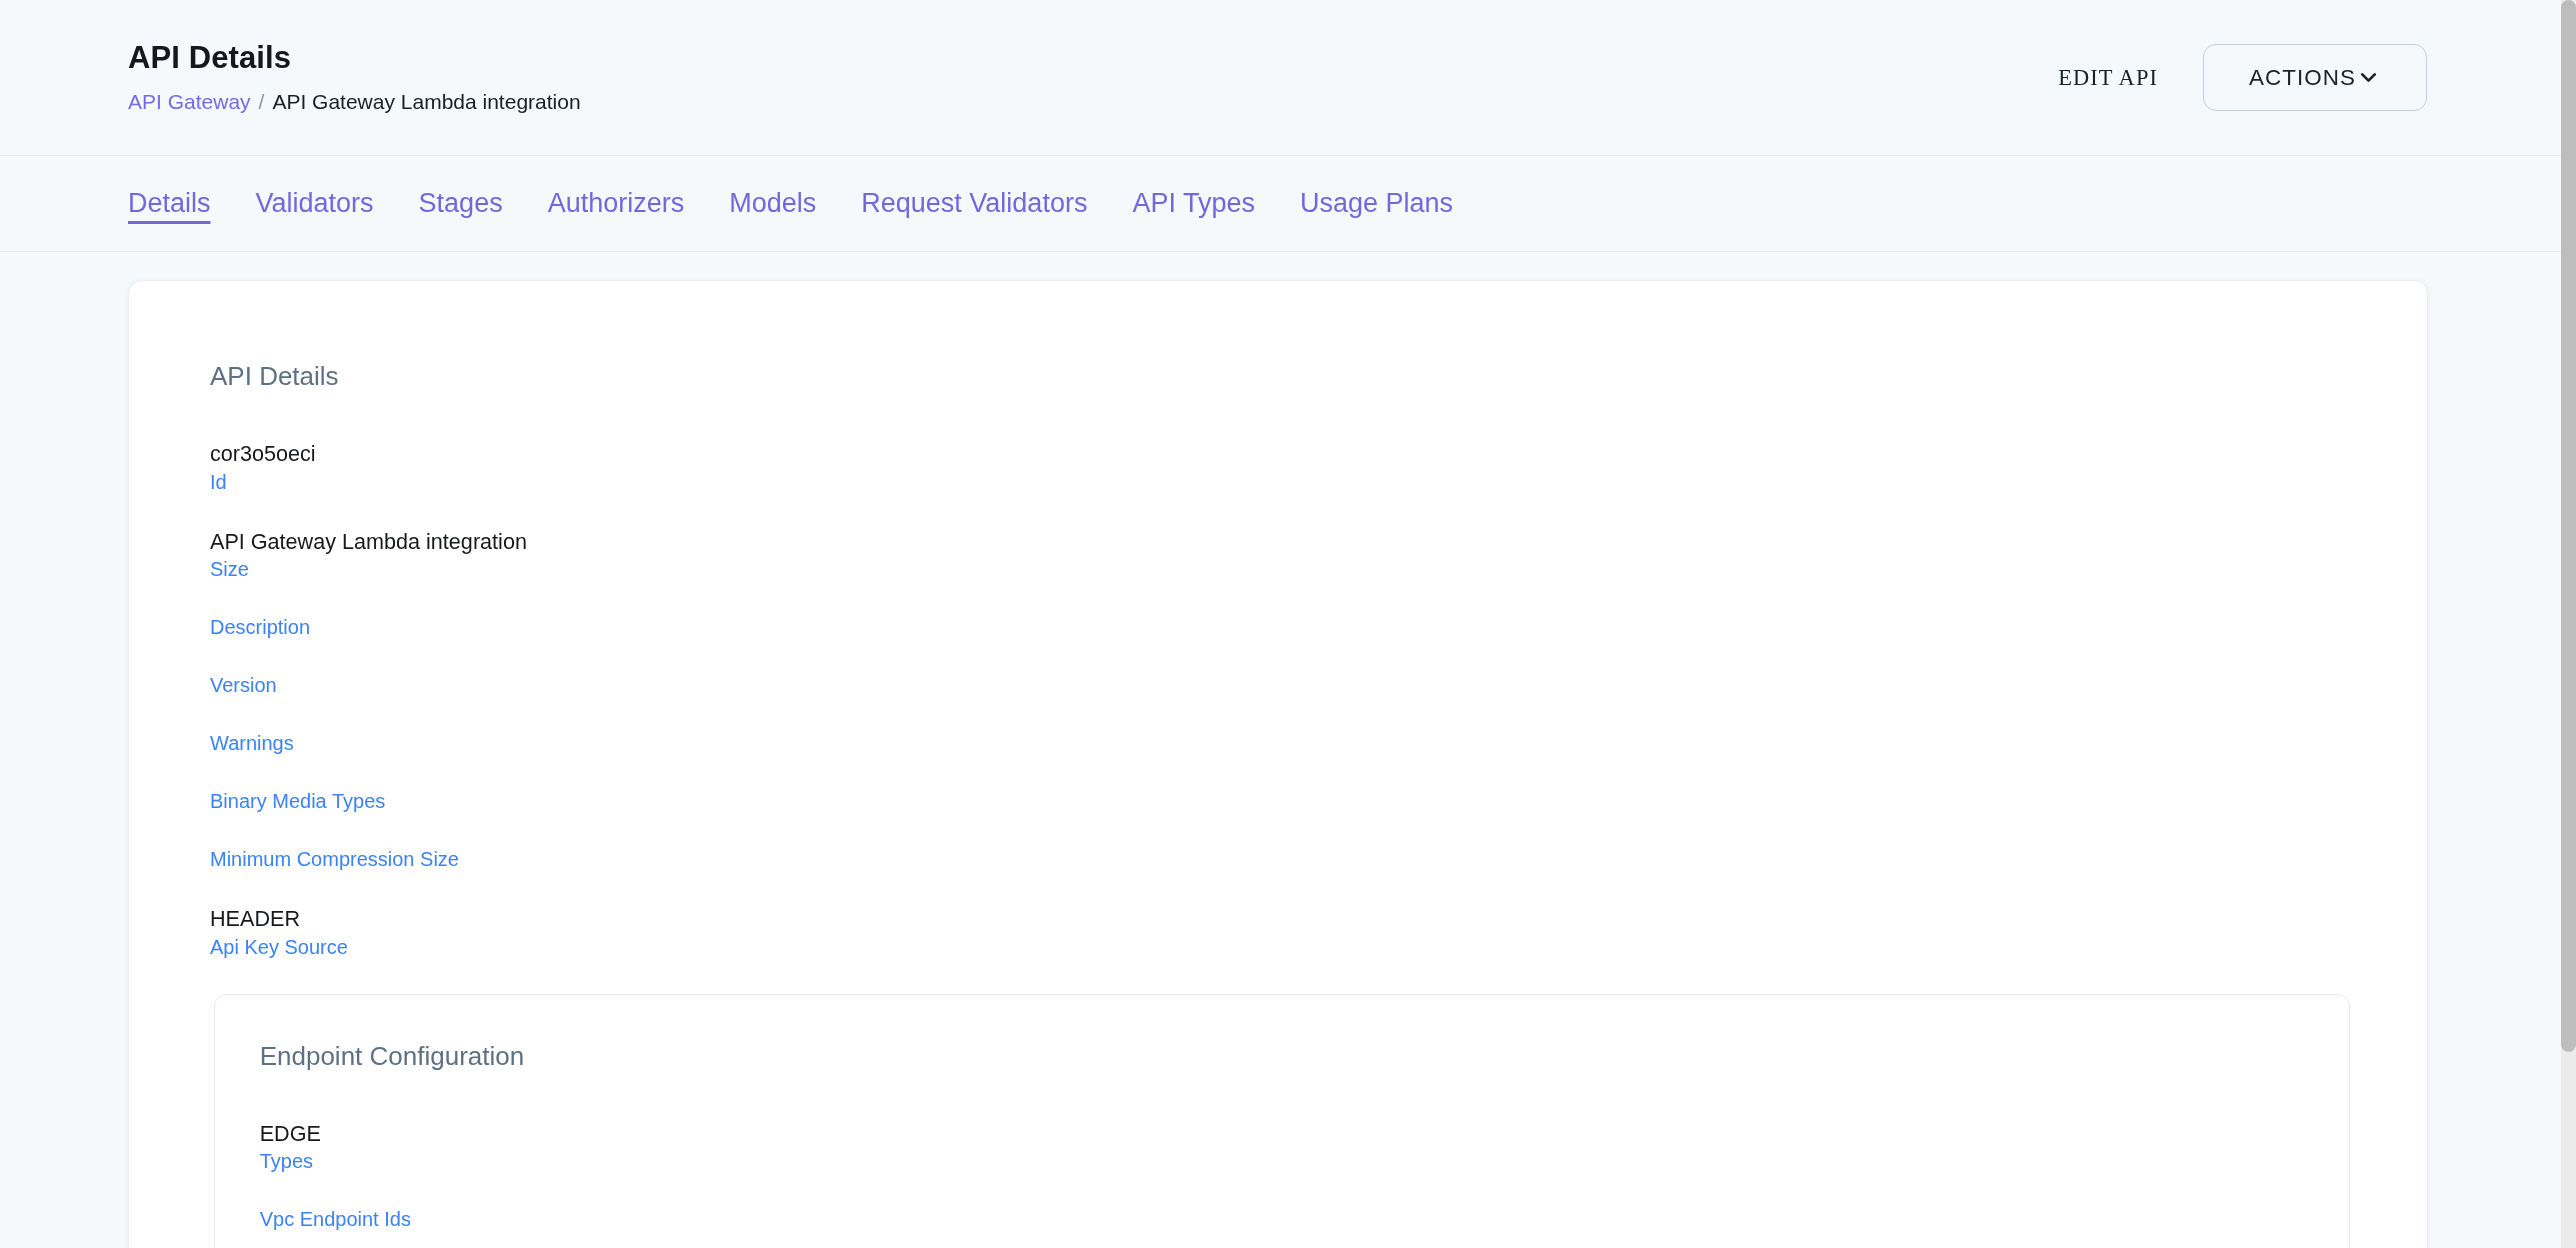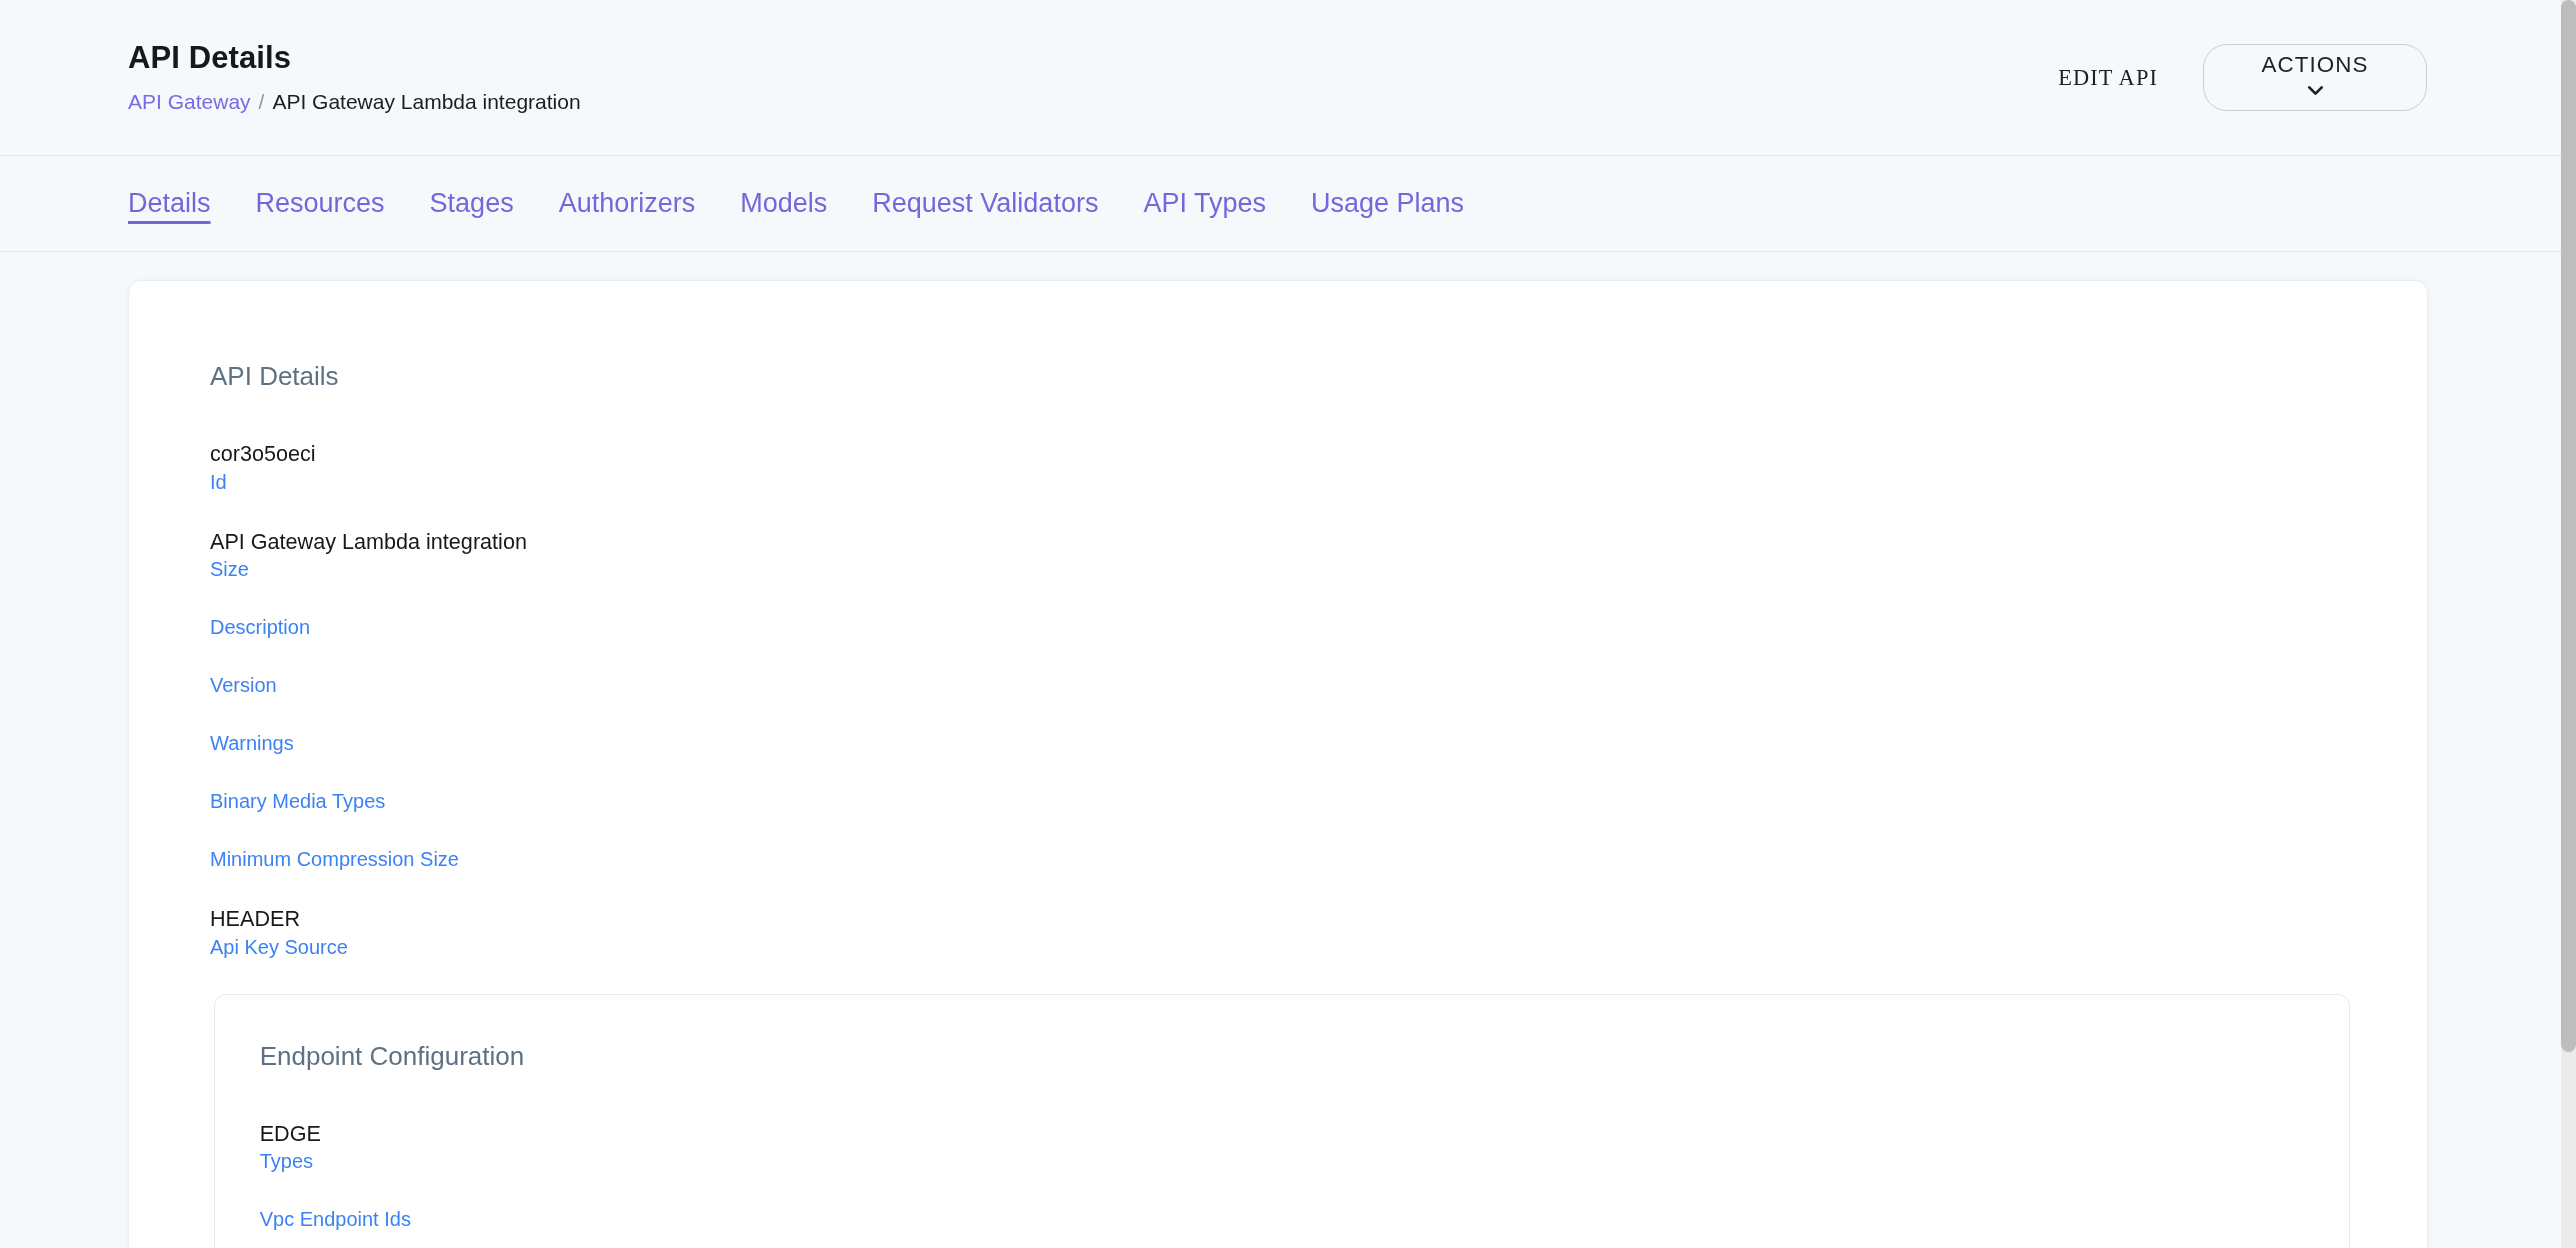--- a/index.html
+++ b/index.html
@@ -33,25 +33,25 @@
 
   .header-right { display: flex; align-items: center; gap: 45px; }
   .text-button {
     font-size: 22.4px; font-weight: 500; letter-spacing: 1.1px;
     color: #1A2127; background: none; border: none; cursor: pointer;
     font-family: Liberation Serif, serif; padding: 0;
   }
   .actions-button {
     box-sizing: border-box;
     width: 224px; height: 67px;
-    border: 1.5px solid #C7CED5; border-radius: 24px;
+    border: 1.5px solid #C7CED5; border-radius: 13px;
     background: transparent;
     display: flex; align-items: center; justify-content: center; 
     font-size: 22.4px; font-weight: 500; letter-spacing: 1.1px; color: #1A2127;
-    font-family: inherit; cursor: pointer; flex-direction: column;
+    font-family: inherit; cursor: pointer;
   }
   .chevron-icon { width: 25px; height: 25px; display: block; }
 
   
   .tabbar {
     box-sizing: border-box;
     height: 96px;
     border-bottom: 0.7px solid #E5EAEE;
     display: flex; align-items: center; gap: 45px;
     padding-left: 128px;
@@ -125,21 +125,21 @@
       <span>ACTIONS</span>
       <svg class="chevron-icon" viewBox="0 0 24 24" fill="none" stroke="#1A2127" stroke-width="2.6" stroke-linecap="round" stroke-linejoin="round">
           <path d="M6 9l6 6 6-6"></path>
         </svg>
     </button>
   </div>
 </div>
 
 <div class="tabbar">
   <a class="tab active">Details</a>
-  <a class="tab">Resources</a>
+  <a class="tab">Validators</a>
   <a class="tab">Stages</a>
   <a class="tab">Authorizers</a>
   <a class="tab">Models</a>
   <a class="tab">Request Validators</a>
   <a class="tab">API Types</a>
   <a class="tab">Usage Plans</a>
 </div>
 
 <div class="content">
   <div class="card">

